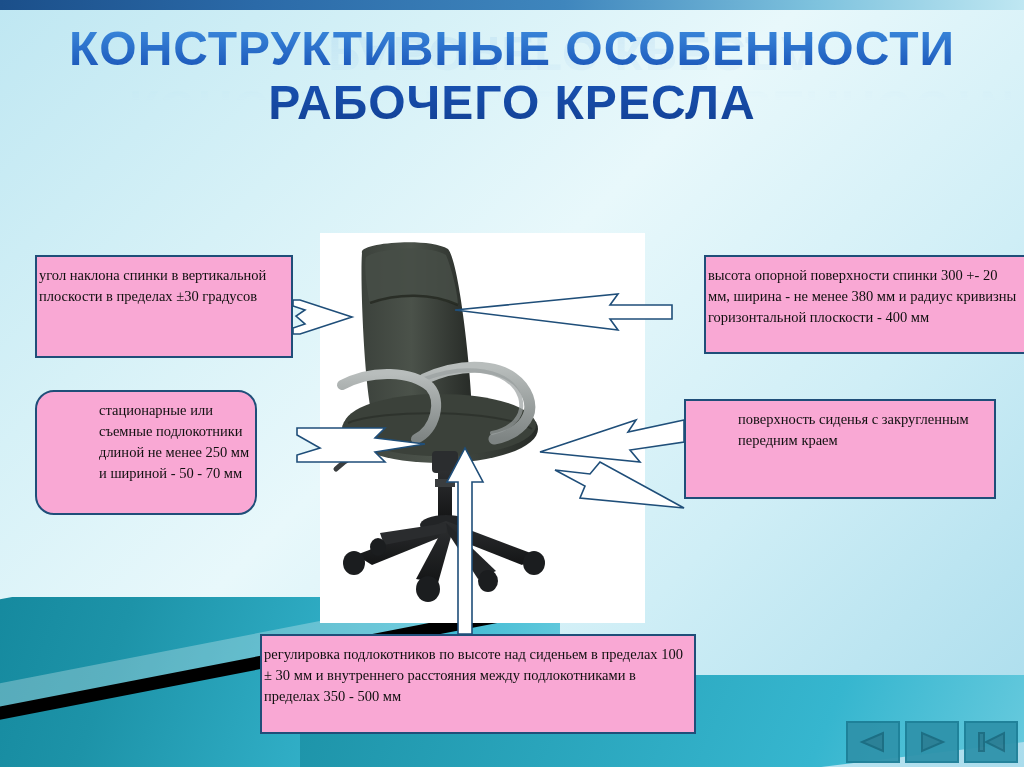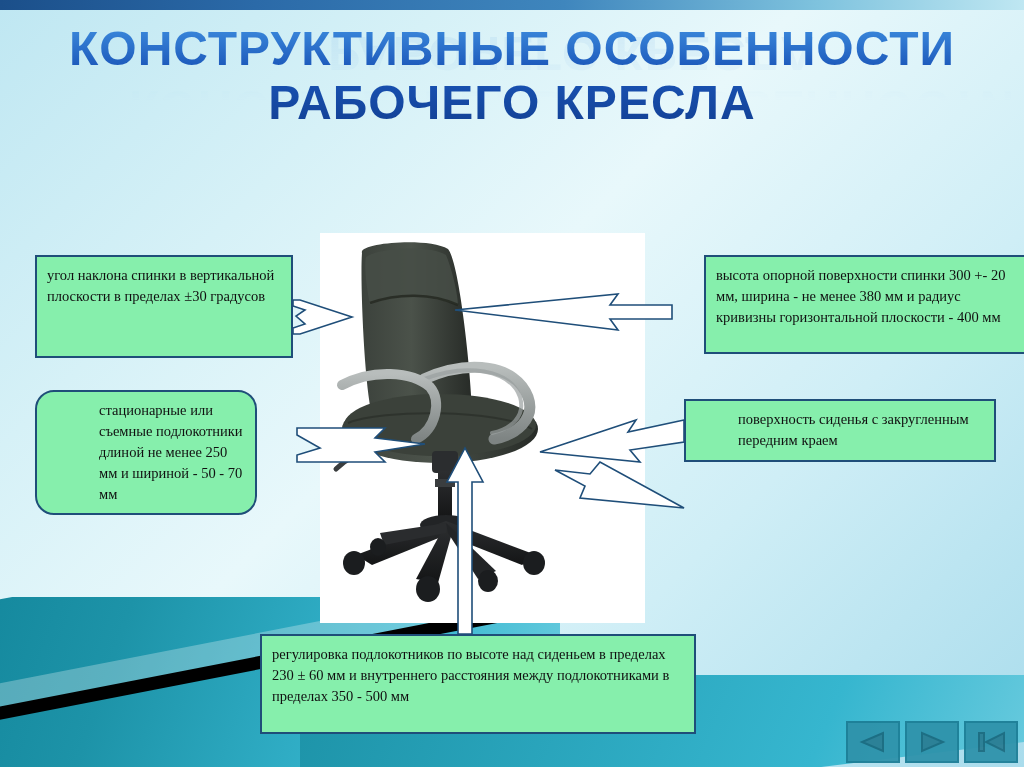--- a/index.html
+++ b/index.html
@@ -51,28 +51,28 @@
     -webkit-mask-image:linear-gradient(to top,rgba(0,0,0,.55),rgba(0,0,0,0) 70%);
     mask-image:linear-gradient(to top,rgba(0,0,0,.55),rgba(0,0,0,0) 70%);
     text-transform:uppercase;padding:0 60px;pointer-events:none;z-index:1;
   }
 
   
   .photo{position:absolute;left:320px;top:233px;width:325px;height:390px;background:#ffffff;}
   .photo svg{display:block;}
 
   
-  .box{position:absolute;background:#86efac;border:2px solid #1F4E79;box-sizing:border-box;
-    font-size:14.5px;line-height:21px;color:#101010;padding:8px 10px;}
+  .box{position:absolute;background:#f9a8d4;border:2px solid #1F4E79;box-sizing:border-box;
+    font-size:14.5px;line-height:21px;color:#101010;padding:8px 2px;}
   .box p{margin:0;}
 
   #box-tilt{left:35px;top:255px;width:258px;height:103px;}
   #box-armrest{left:35px;top:390px;width:222px;height:125px;padding-left:62px;border-radius:19px;}
   #box-backheight{left:672px;top:255px;width:322px;height:99px;margin-left:32px;}
-  #box-seatedge{left:684px;top:399px;width:312px;height:63px;padding-left:52px;}
+  #box-seatedge{left:684px;top:399px;width:312px;height:100px;padding-left:52px;}
   #box-seatsize{left:684px;top:498px;width:290px;height:75px;padding-left:8px;}
   #box-armadjust{left:260px;top:634px;width:436px;height:100px;}
 
   
   .arrows{position:absolute;inset:0;pointer-events:none;}
 
   
   .nav{position:absolute;right:6px;bottom:4px;display:flex;gap:5px;}
   .nav .btn{width:50px;height:38px;background:#2f93ab;border:2px solid #1d7f97;
     display:flex;align-items:center;justify-content:center;opacity:.95;}
@@ -184,21 +184,21 @@
   <div class="box" id="box-backheight">
     <p>высота опорной поверхности спинки 300 +- 20 мм, ширина - не менее 380 мм и радиус кривизны горизонтальной плоскости - 400 мм</p>
   </div>
 
   <div class="box" id="box-seatedge">
     <p>поверхность сиденья с закругленным передним краем</p>
   </div>
 
 
   <div class="box" id="box-armadjust">
-    <p>регулировка подлокотников по высоте над сиденьем в пределах 230 ± 60 мм и внутреннего расстояния между подлокотниками в пределах 350 - 500 мм</p>
+    <p>регулировка подлокотников по высоте над сиденьем в пределах 100 ± 30 мм и внутреннего расстояния между подлокотниками в пределах 350 - 500 мм</p>
   </div>
 
   <div class="nav">
     <div class="btn">
       <svg width="30" height="24" viewBox="0 0 30 24">
         <polygon points="25,3 25,21 4,12" fill="#2b7e94" stroke="#1b6b80" stroke-width="2"></polygon>
       </svg>
     </div>
     <div class="btn">
       <svg width="30" height="24" viewBox="0 0 30 24">

